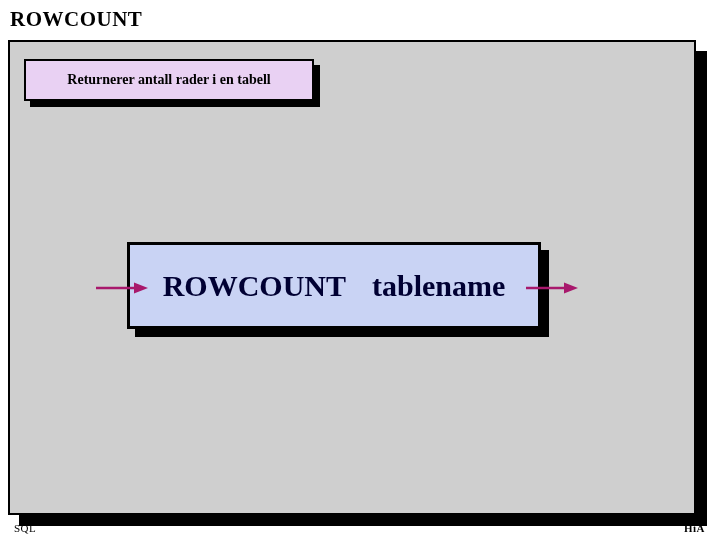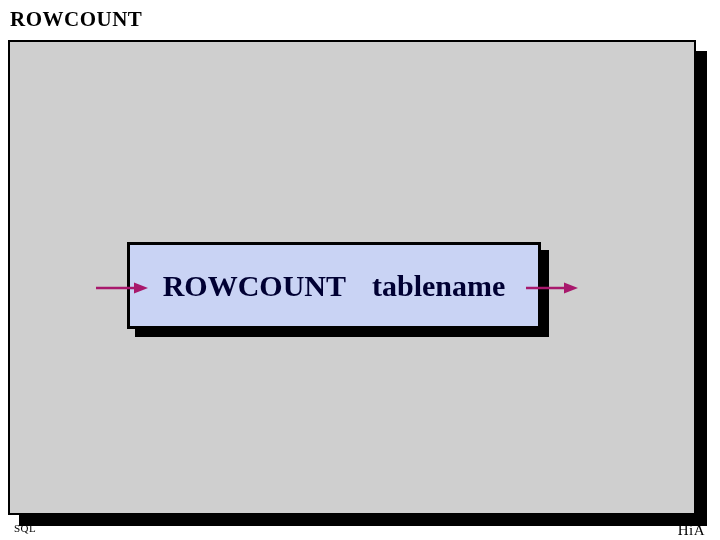--- a/index.html
+++ b/index.html
@@ -94,32 +94,35 @@
     left: 14px;
     top: 522px;
     font-size: 11px;
     font-weight: normal;
     letter-spacing: 0.5px;
   }
   .footer-right {
     position: absolute;
     right: 15px;
     top: 522px;
-    font-size: 15px;
-    font-weight: normal;
+    font-size: 11px;
+    font-weight: bold;
     letter-spacing: 0.5px;
   }
 </style>
 </head>
 <body>
 
 <div class="page-title">ROWCOUNT</div>
 
 <div class="slide">
 
+  <div class="desc-box">
+    <span>Returnerer antall rader i en tabell</span>
+  </div>
 
   <div class="syntax-box">
     <span class="kw">ROWCOUNT</span>
     <span class="arg">tablename</span>
   </div>
 
   <svg class="arrow arrow-in" viewBox="0 0 52 16" aria-hidden="true">
     <line x1="0" y1="8" x2="40" y2="8"></line>
     <polygon points="38,2.5 52,8 38,13.5"></polygon>
   </svg>

